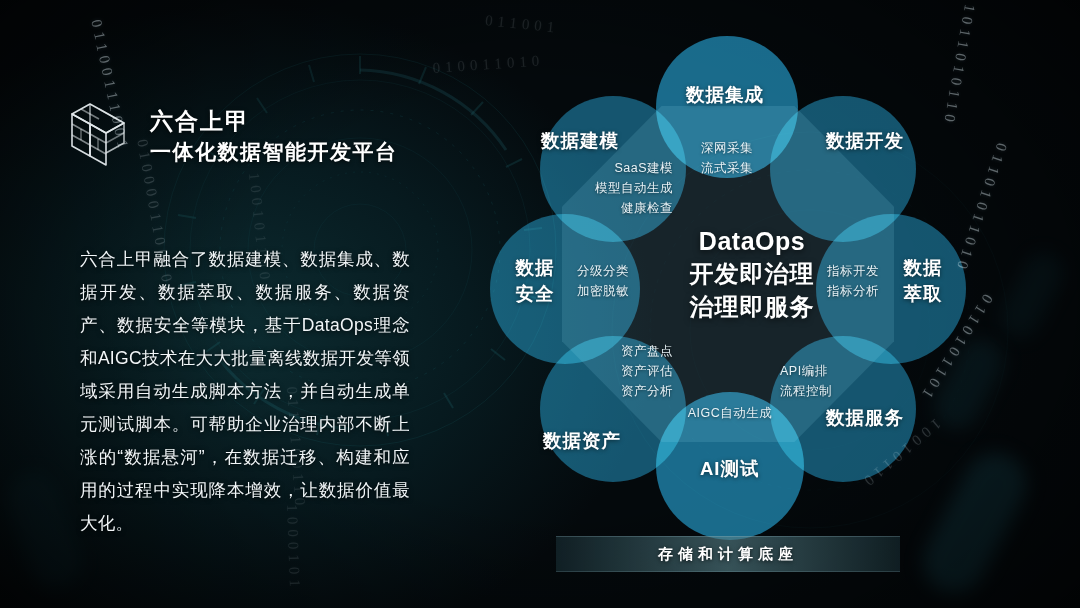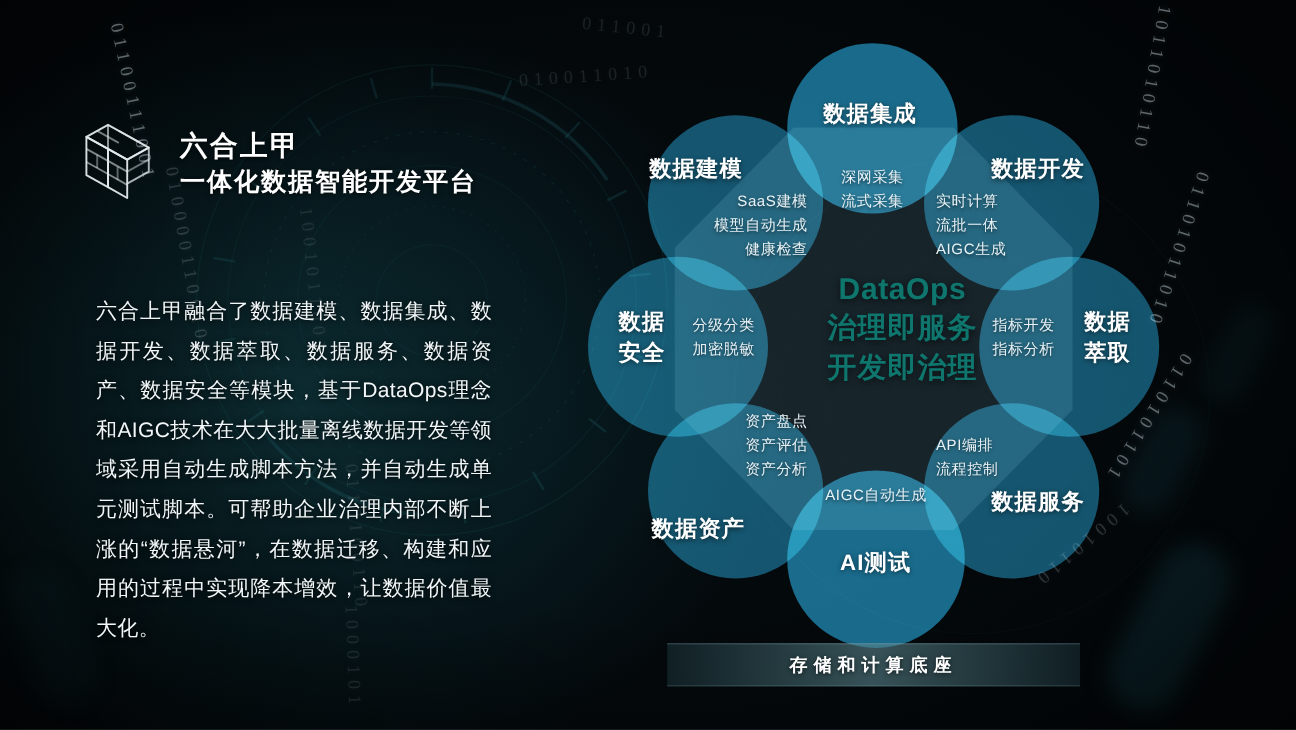--- a/index.html
+++ b/index.html
@@ -85,21 +85,21 @@
   .lbl.main2{font-size:18.5px;letter-spacing:1px;line-height:26px;text-align:center;}
   .sub{
     position:absolute;color:#e8f2f6;font-size:12.5px;font-weight:normal;
     line-height:20px;white-space:nowrap;letter-spacing:.5px;
     text-shadow:0 1px 3px rgba(0,0,0,.5);
   }
   .sub.right{text-align:right;}
   .sub.center{text-align:center;}
   .center-txt{
     position:absolute;left:637px;top:225px;width:230px;text-align:center;
-    color:#0f766e;text-shadow:0 2px 6px rgba(0,0,0,.6);
+    color:#ffffff;text-shadow:0 2px 6px rgba(0,0,0,.6);
   }
   .center-txt .c1t{font-size:25px;font-weight:bold;letter-spacing:.5px;line-height:32px;}
   .center-txt .c2t{font-size:24px;font-weight:bold;letter-spacing:1px;line-height:33px;}
 
   
   .basebar{
     position:absolute;left:556px;top:536px;width:344px;height:34px;
     background:linear-gradient(90deg,rgba(44,84,94,.30) 0%,rgba(86,128,136,.62) 50%,rgba(44,84,94,.30) 100%);
     border-top:1px solid rgba(160,200,212,.25);
     border-bottom:1px solid rgba(160,200,212,.18);
@@ -235,25 +235,20 @@
     </div>
 
     <div class="lbl main" style="left:81px;top:118px;">数据建模</div>
     <div class="sub right" style="left:88px;top:148px;width:125px;">
       <div>SaaS建模</div>
       <div>模型自动生成</div>
       <div>健康检查</div>
     </div>
 
     <div class="lbl main" style="left:366px;top:118px;">数据开发</div>
-    <div class="sub" style="left:320px;top:148px;width:125px;">
-      <div>实时计算</div>
-      <div>流批一体</div>
-      <div>AIGC生成</div>
-    </div>
 
     <div class="lbl main2" style="left:44px;top:245px;width:62px;">
       <div>数据</div>
       <div>安全</div>
     </div>
     <div class="sub center" style="left:108px;top:251px;width:70px;">
       <div>分级分类</div>
       <div>加密脱敏</div>
     </div>
 
@@ -280,21 +275,21 @@
     </div>
 
     <div class="lbl main" style="left:240px;top:446px;text-align:right;">AI测试</div>
     <div class="sub center" style="left:212px;top:393px;width:116px;">
       <div>AIGC自动生成</div>
     </div>
   </div>
 
   <div class="center-txt">
     <div class="c1t">DataOps</div>
+    <div class="c2t">开发即治理</div>
     <div class="c2t">治理即服务</div>
-    <div class="c2t">开发即治理</div>
   </div>
 
   <div class="basebar">
     <span>存储和计算底座</span>
   </div>
 
 </div>
 
 </body></html>

